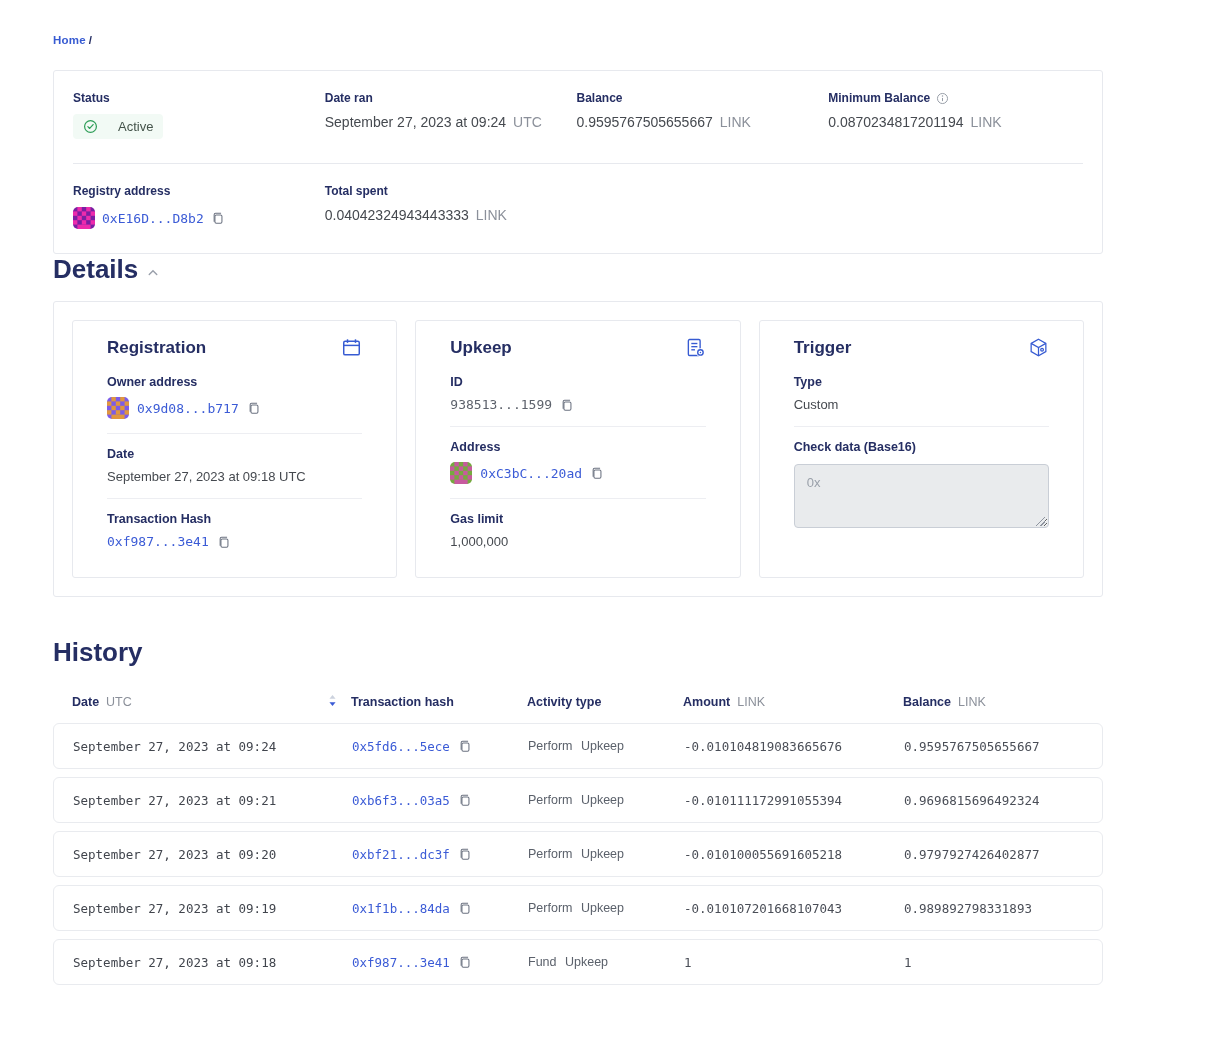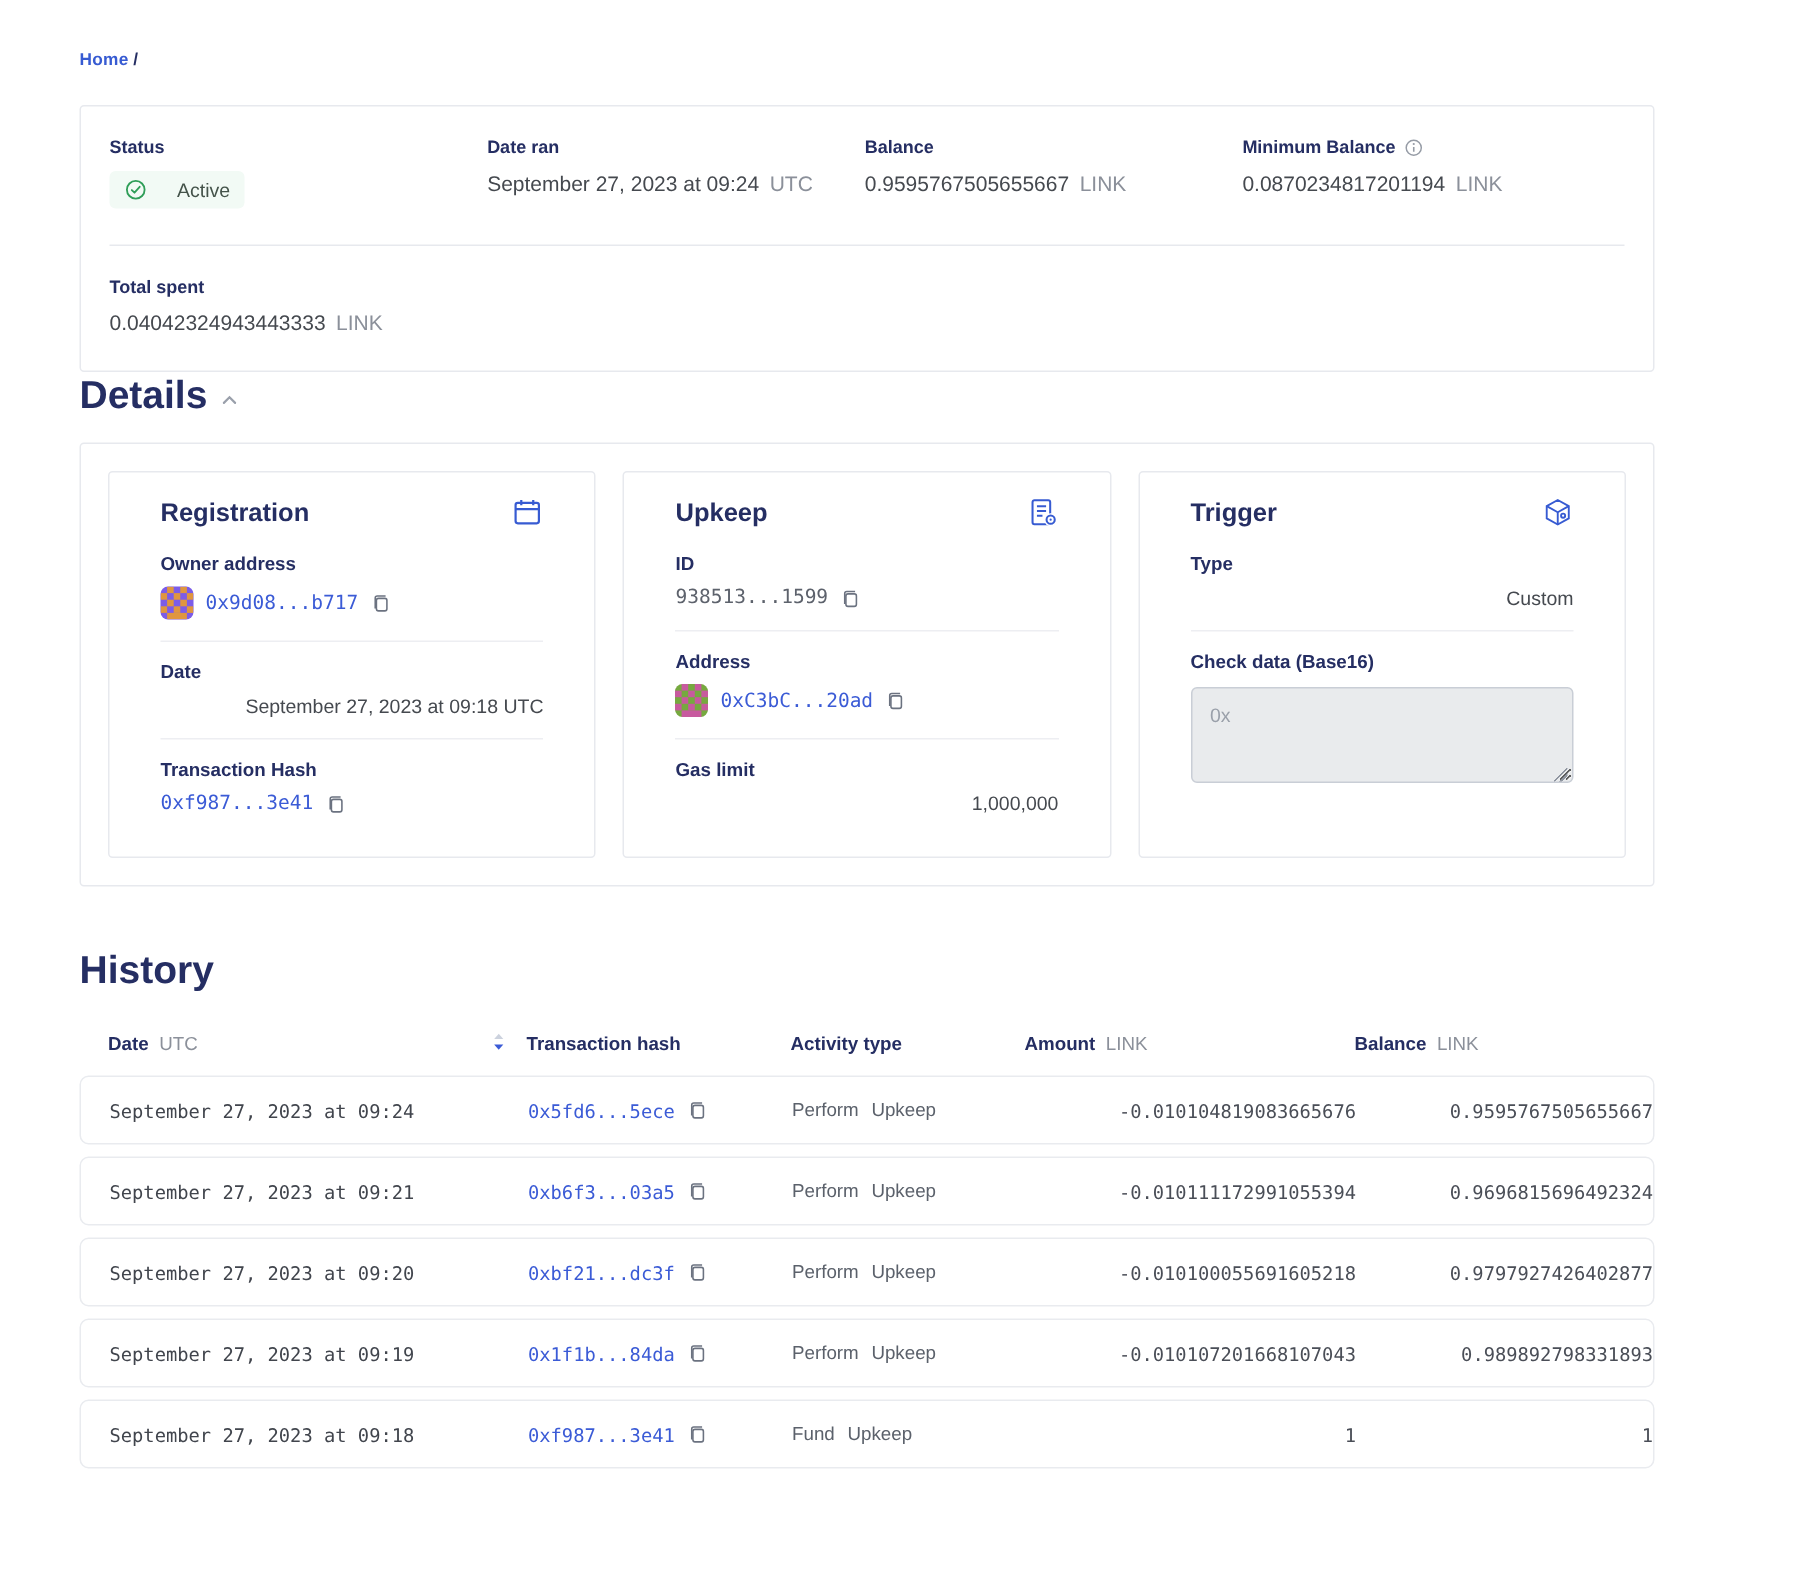--- a/index.html
+++ b/index.html
@@ -55,21 +55,21 @@
   .details-heading{}
   .caret-toggle{background:none; border:none; color:#9AA0AB; display:inline-flex; cursor:pointer; padding-top:6px;}
   .details-panel{border:1px solid var(--border); border-radius:3px; margin-top:16px; padding:18px; display:flex; gap:18px;}
   .detail-card{flex:1; border:1px solid var(--border); border-radius:3px; padding:16px 34px 14px;}
   .card-head{display:flex; align-items:center; justify-content:space-between; margin-bottom:4px;}
   .card-head h3{font-size:17px; color:var(--navy);}
   .card-icon{color:var(--accent); display:inline-flex;}
   .card-section{padding:13px 0 14px;}
   .card-section + .card-section{border-top:1px solid #EDEEF2;}
   .card-label{font-size:12.5px; font-weight:bold; color:var(--navy); margin-bottom:8px;}
-  .card-value{font-size:13px; color:var(--text);text-align:right;}
+  .card-value{font-size:13px; color:var(--text);}
   .hash-row{display:flex; align-items:center; gap:8px;}
   .id-text{font-family:"DejaVu Sans Mono",monospace; font-size:13px; color:#5D626C;}
   .checkdata-textarea{
     width:100%; height:64px; margin-top:2px; background:#E9EBED; border:1px solid #C9CED6;
     border-radius:4px; padding:10px 12px; font-size:13px; color:#4a4e57; resize:both;
     font-family:inherit;
   }
   .checkdata-textarea::placeholder{color:#9AA0AA;}
   .ta-wrap{position:relative;}
   .ta-wrap::after{
@@ -88,21 +88,21 @@
   .th .unit{font-weight:normal; color:var(--muted);}
   .th-date{justify-content:space-between; padding-right:14px; cursor:pointer;}
   .th-date .lbl{display:flex; gap:7px; align-items:center;}
   .sort-icon .up{fill:#CCD2DE;} .sort-icon .down{fill:var(--link);}
   .hrow{
     border:1px solid #E9EBEF; border-radius:6px; background:#fff; height:46px;
     padding-left:19px; margin-bottom:8px; font-size:12.5px;
   }
   .cell-date{font-family:"DejaVu Sans Mono",monospace; color:#41454D; font-size:12.5px;}
   .cell-activity{color:#5B616B; font-size:12.5px; word-spacing:5px;}
-  .cell-num{font-family:"DejaVu Sans Mono",monospace; color:#4A4E57; font-size:12.5px;text-align:right;}
+  .cell-num{font-family:"DejaVu Sans Mono",monospace; color:#4A4E57; font-size:12.5px;}
   .cell-tx{display:flex; align-items:center; gap:8px;}
   .cell-tx a.hash{font-size:12.5px;}
 </style>
 </head>
 <body>
 
 <svg width="0" height="0" style="position:absolute">
   <defs>
     <g id="icon-copy">
       <rect x="4.5" y="4.5" width="8" height="9.5" rx="1.6" fill="none" stroke="currentColor" stroke-width="1.2"></rect>
@@ -172,20 +172,36 @@
         </div>
         <div class="field-value">
           <span>0.0870234817201194</span>
           <span class="unit">LINK</span>
         </div>
       </div>
     </div>
     <div class="divider"></div>
     <div class="summary-grid">
       <div>
+        <div class="field-label">Registry address</div>
+        <div class="field-value">
+          <span class="identicon id-registry">
+            <svg viewBox="0 0 25 25" width="22" height="22" fill="currentColor">
+                <use href="#icon-identicon"></use>
+              </svg>
+          </span>
+          <a href="#" class="hash">0xE16D...D8b2</a>
+          <button class="copy-btn">
+            <svg viewBox="0 0 16 16" width="14" height="14">
+                <use href="#icon-copy"></use>
+              </svg>
+          </button>
+        </div>
+      </div>
+      <div>
         <div class="field-label">Total spent</div>
         <div class="field-value">
           <span>0.04042324943443333</span>
           <span class="unit">LINK</span>
         </div>
       </div>
     </div>
   </section>
 
   <h2 class="section-heading details-heading">

